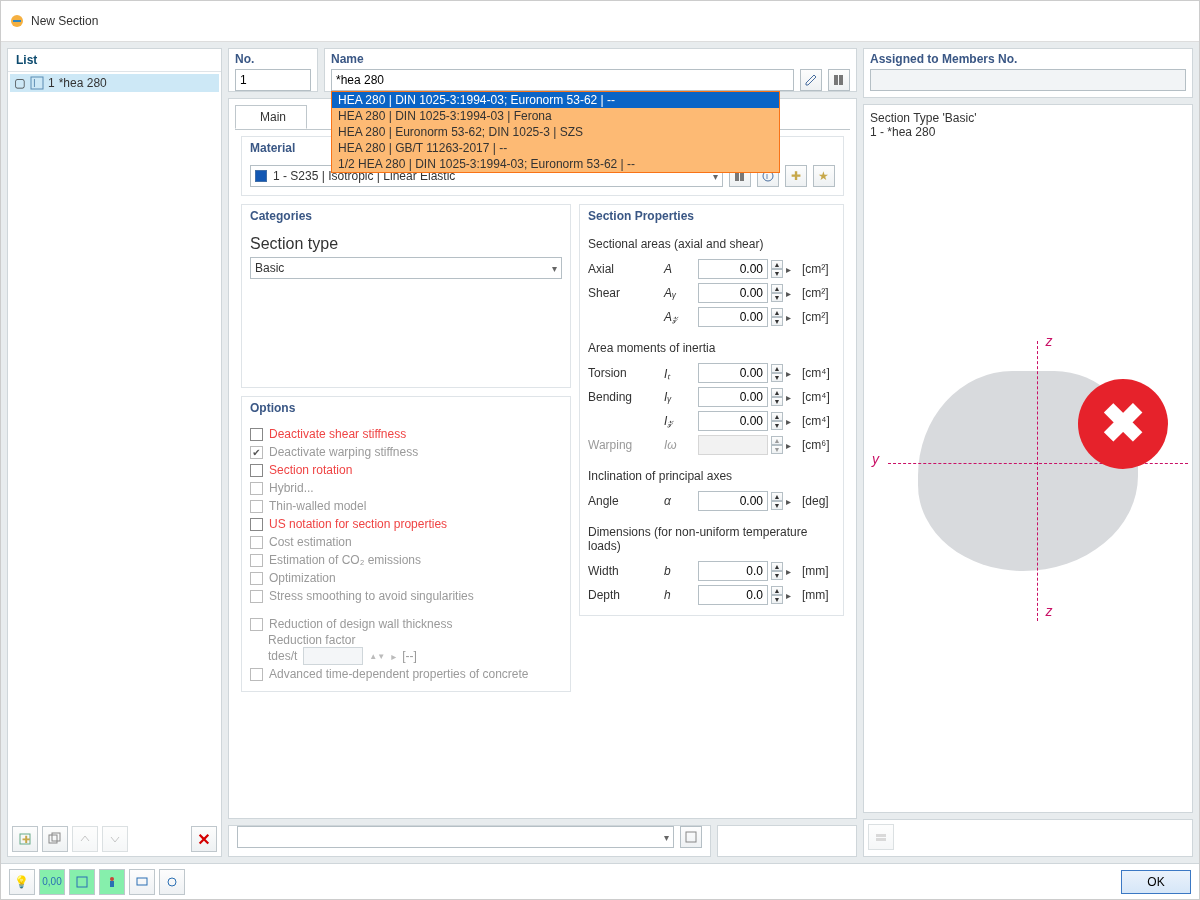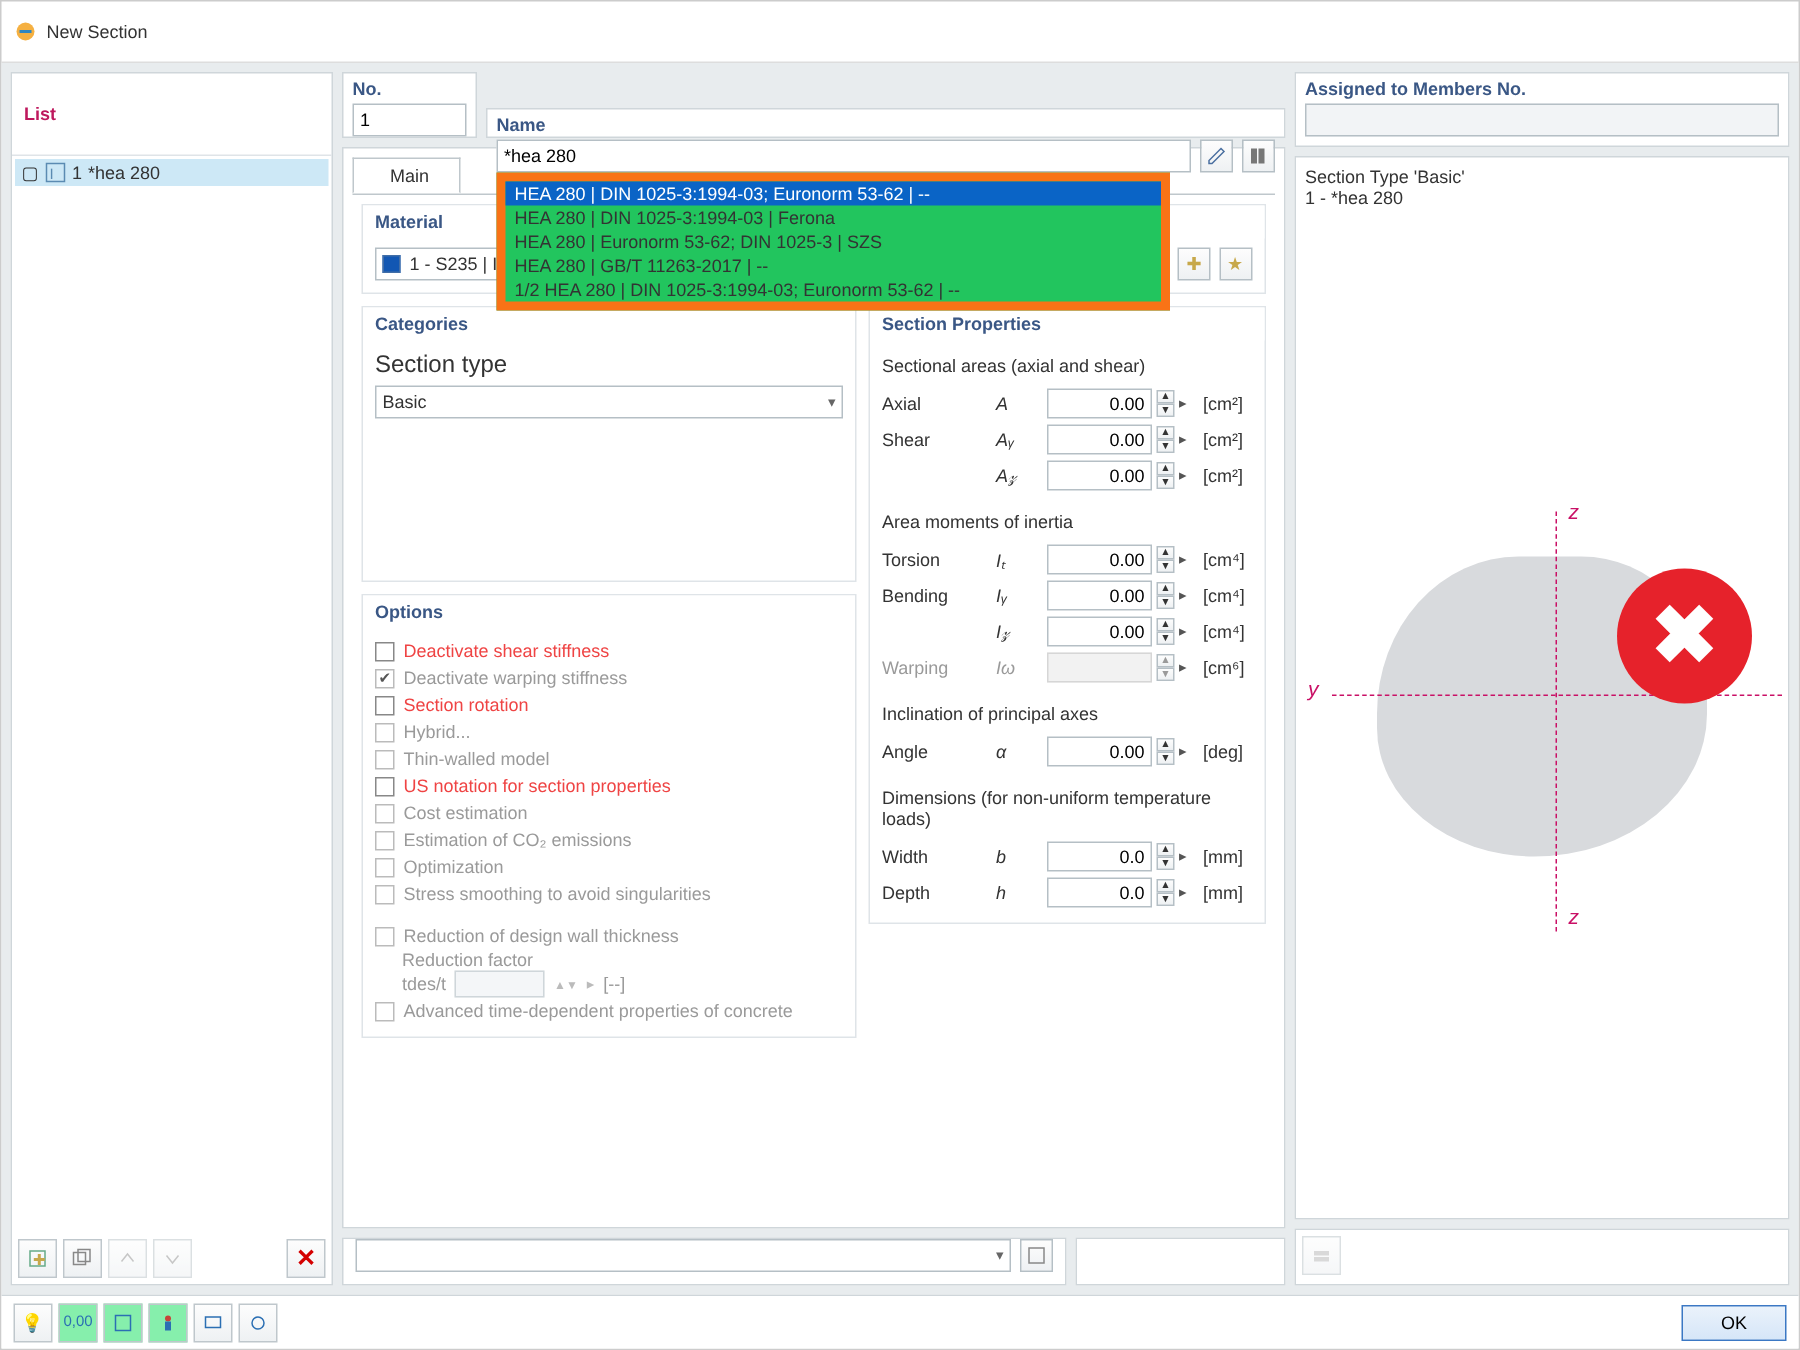--- a/index.html
+++ b/index.html
@@ -41,24 +41,24 @@
     gap: 6px;
   }
   .panel {
     background: #fff;
     border: 1px solid #cfd6da;
   }
   
   .left-col { display: flex; flex-direction: column; width: 215px; gap: 6px;}
   .list-panel { flex: 1; display: flex; flex-direction: column; }
   .panel-header {
-    color: #be185d;
+    color: #0c4a6e;
     font-weight: bold;
     font-size: 12px;
-    padding: 20px 8px;
+    padding: 4px 8px;
     border-bottom: 1px solid #dfe4e8;
   }
   .list-body { flex:1; padding: 2px; }
   .list-row {
     display: flex; align-items: center;
     height: 18px;
     background: #cde8f6;
     padding: 0 4px;
     gap: 4px;
   }
@@ -76,35 +76,35 @@
   }
   .tb-btn.disabled { opacity: .55; cursor: default; }
   .tb-spacer { flex:1; }
   .delete-x { color:#d40000; font-weight:bold; font-size:16px;}
 
   
   .mid-col { display:flex; flex-direction:column; gap:6px; flex:1; }
   .mid-row1 { display:flex; gap:6px; height: 44px; }
   .no-panel,.name-panel { display:flex; flex-direction:column; }
   .no-panel { width: 90px; }
-  .name-panel { flex:1; position: relative; margin-top: 24px; }
+  .name-panel { flex:1; position: relative; }
   .field-label { color:#3a5785; font-weight:bold; padding:3px 6px; font-size:12px;}
   .text-input {
     height:22px; border:1px solid #b5bfc5;
     padding: 0 4px; font-size:12px;
     background:#fff;
   }
   .name-row { display:flex; gap:6px; align-items:center; padding:0 6px 4px 6px;}
   .name-row .text-input { flex:1; }
   .icon-btn { width:22px; height:22px; border:1px solid #b5bfc5; background:linear-gradient(#fdfdfd,#eef1f3); display:flex; align-items:center; justify-content:center; cursor:pointer;}
   
   .dropdown {
     position:absolute;
     top: 42px; left: 6px; right: 76px;
-    background:#22c55e; border:6px solid #f97316;
+    background:#fdba74; border:1px solid #f97316;
     z-index: 50;
   }
   .dd-item { padding:1px 6px; font-size:12px; white-space:nowrap; overflow:hidden; text-overflow:ellipsis; cursor:pointer;}
   .dd-item.sel { background:#0a64c6; color:#fff; }
 
   
   .tabs-panel { flex:1; display:flex; flex-direction:column; }
   .tab-strip { display:flex; padding: 6px 6px 0 6px;}
   .tab {
     padding: 4px 20px;

